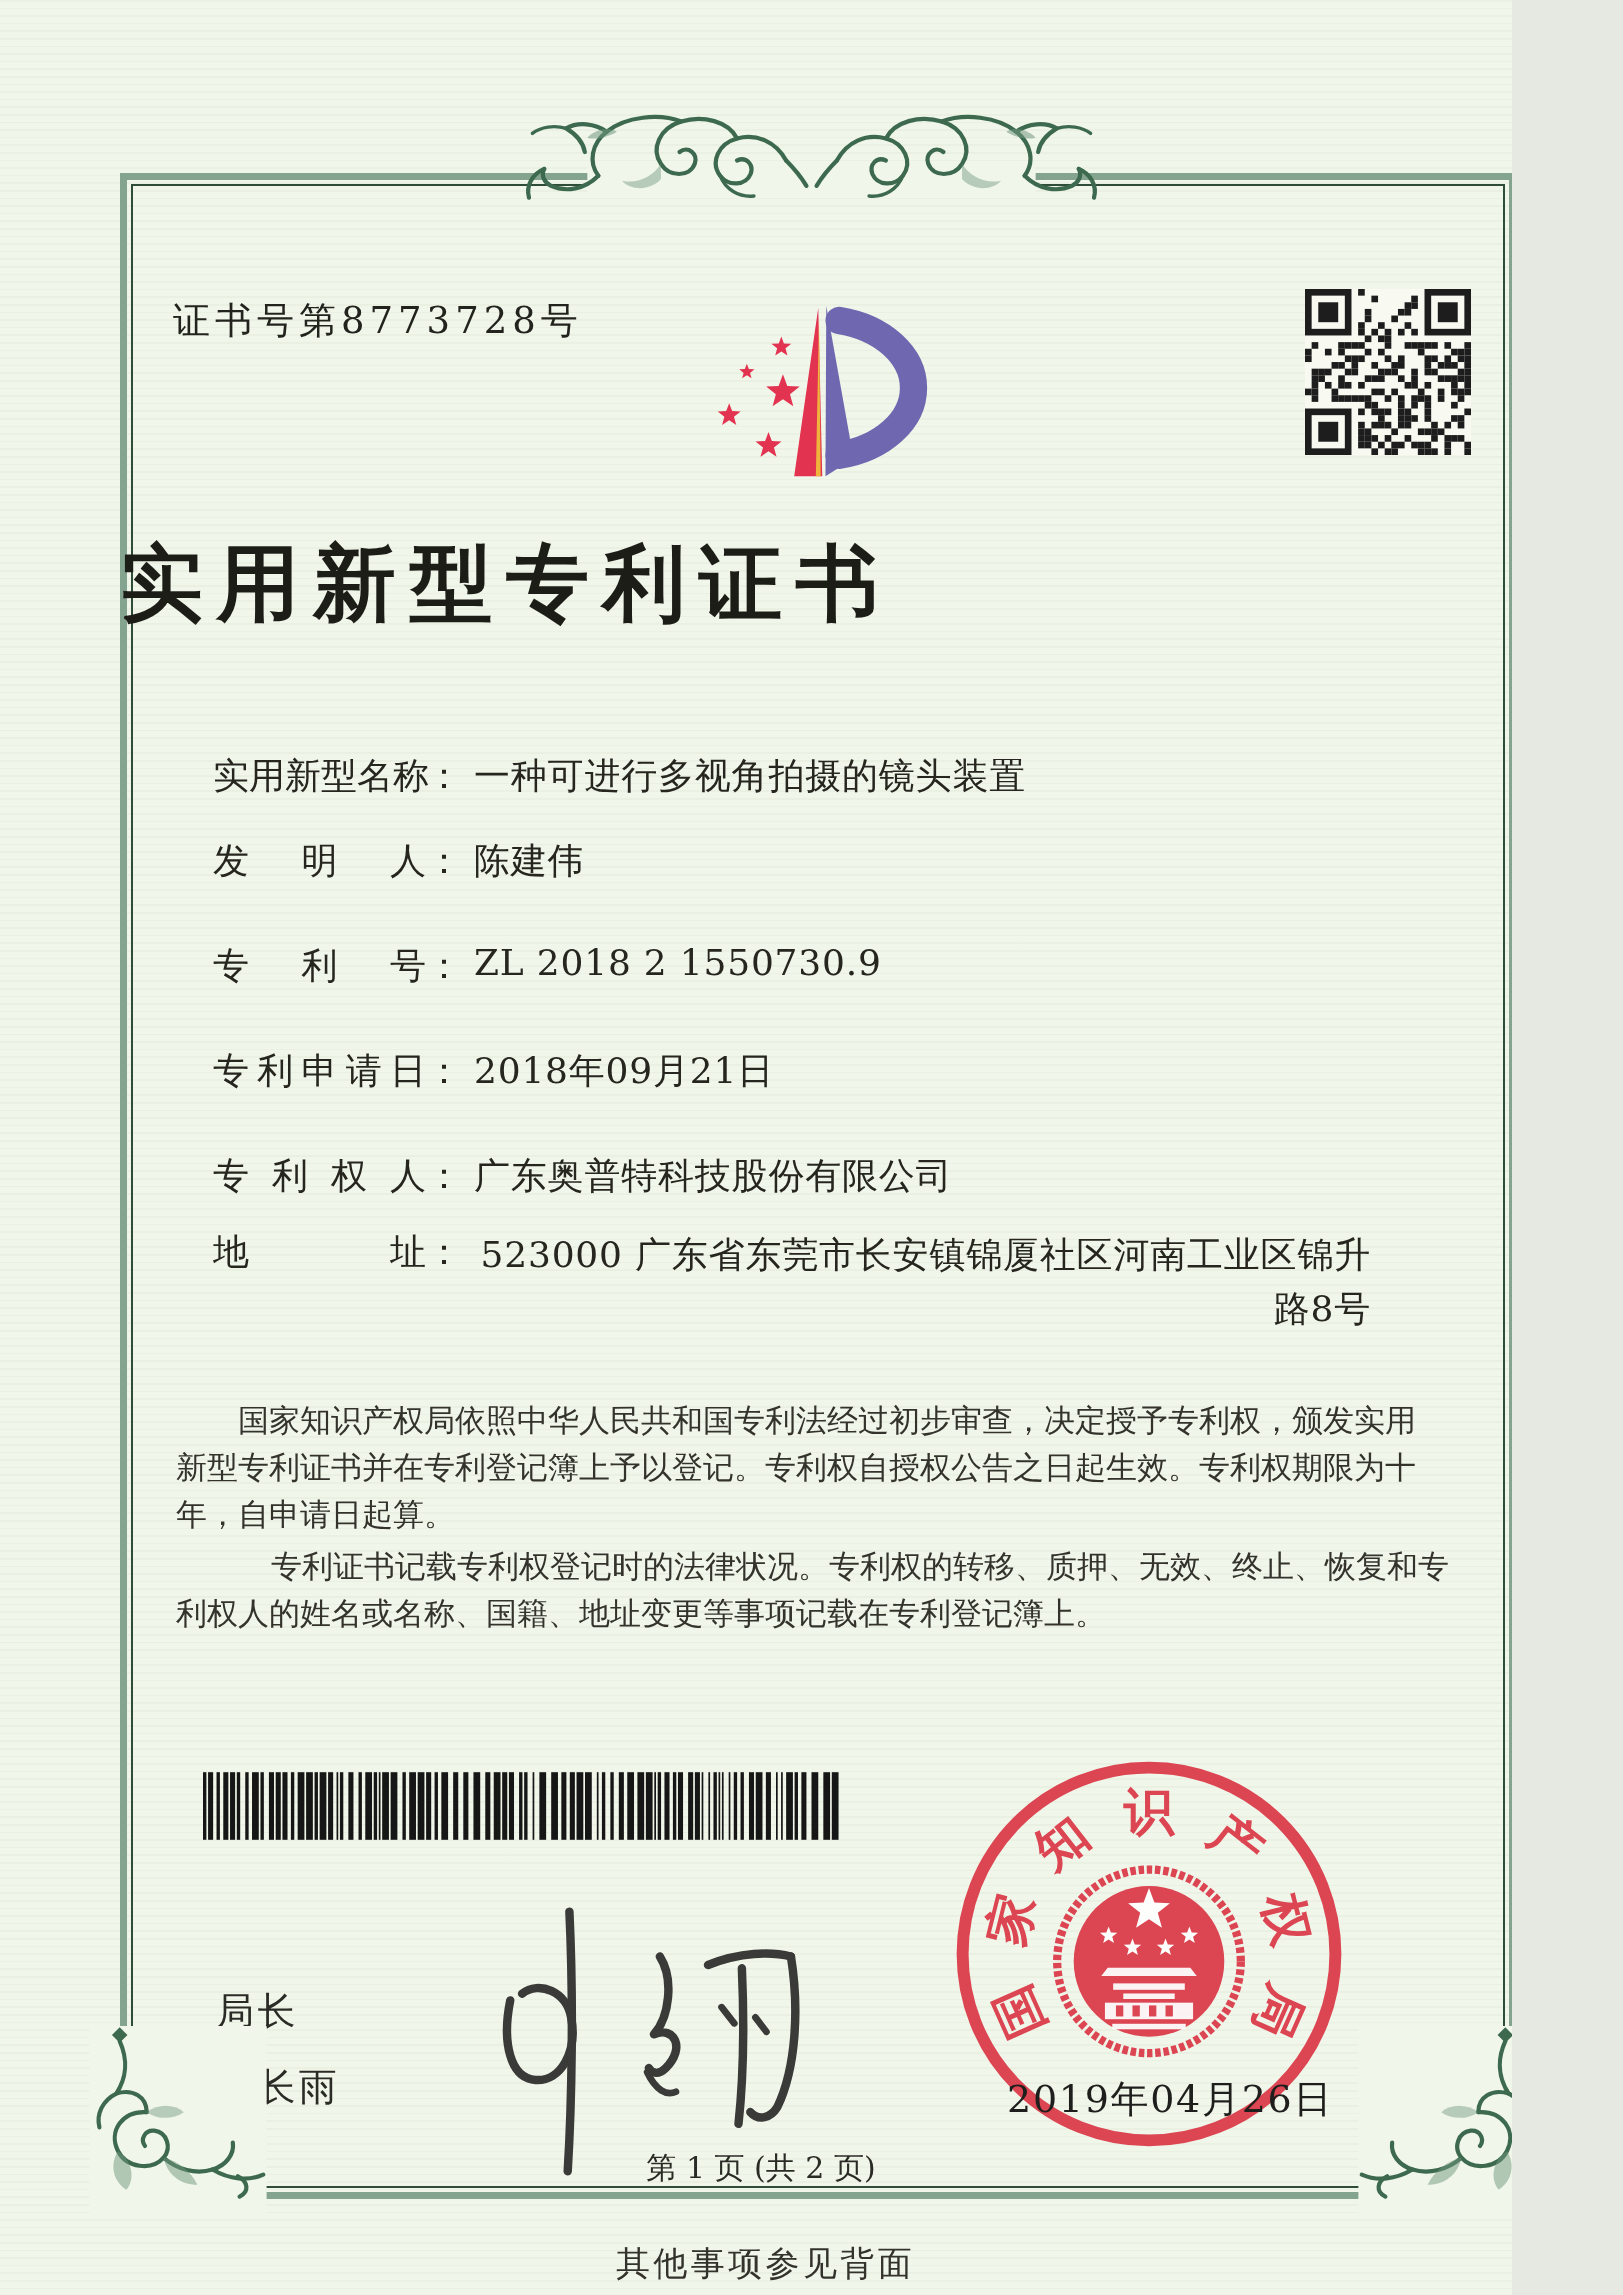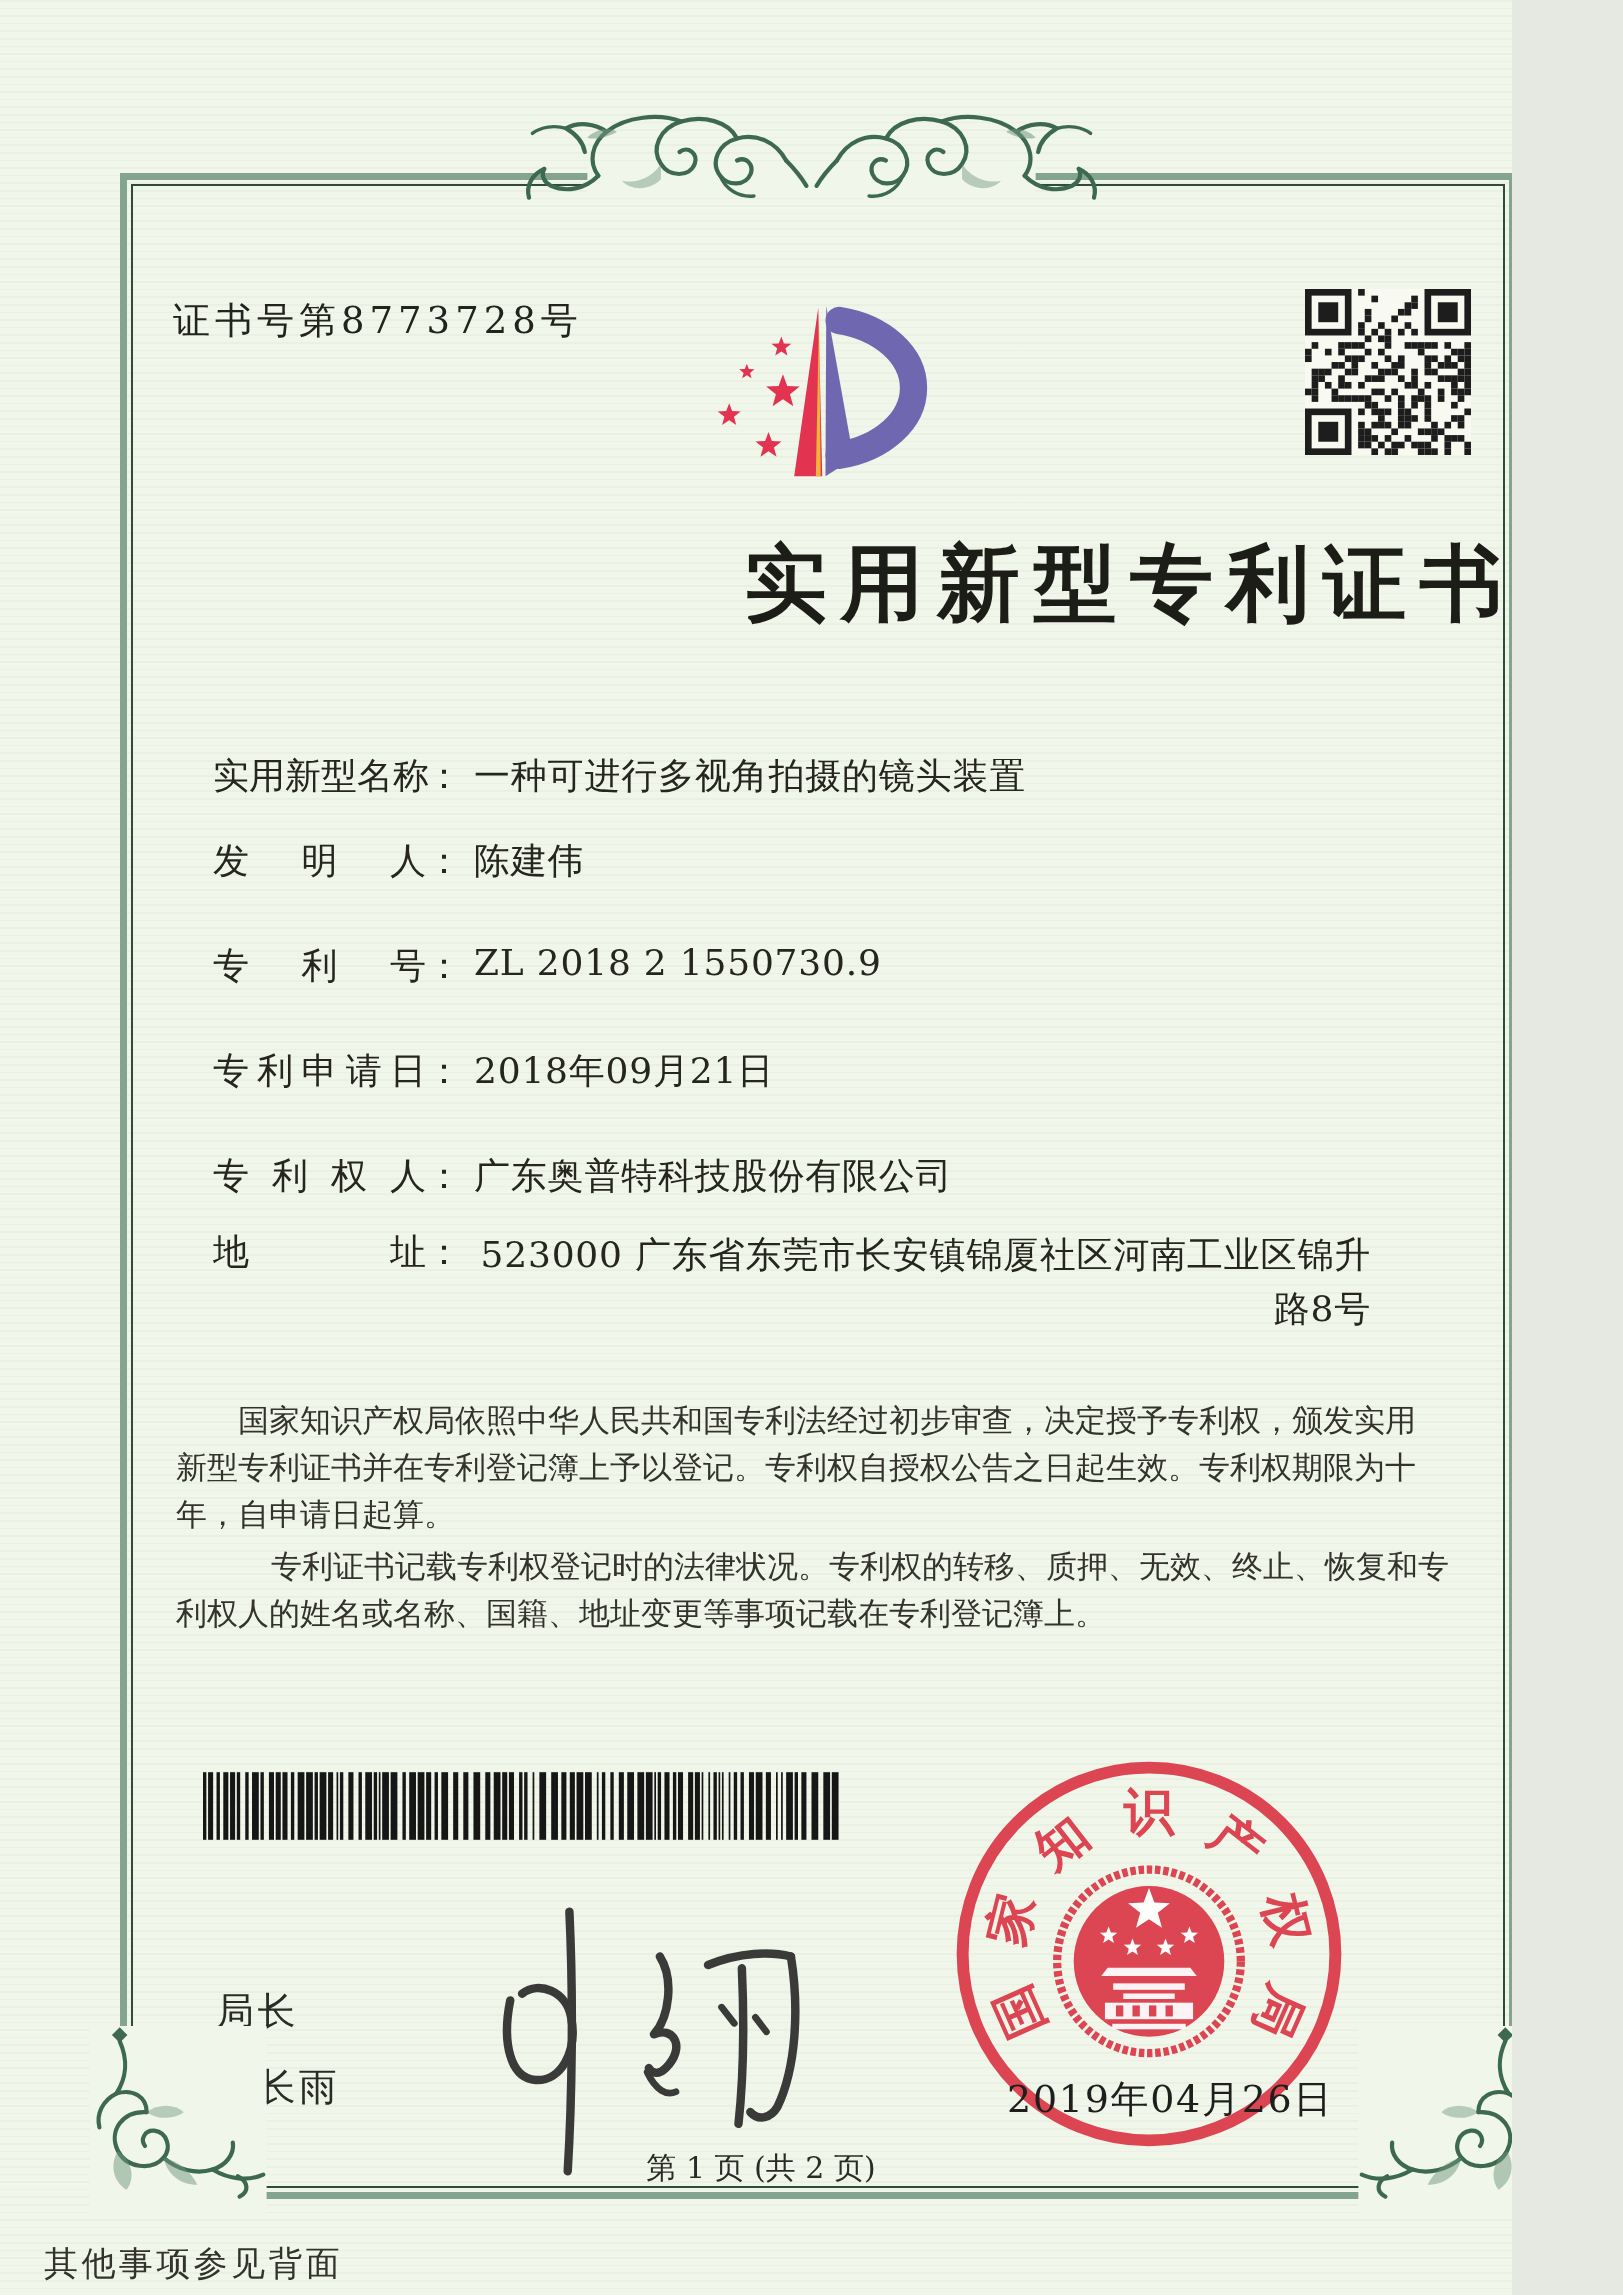--- a/index.html
+++ b/index.html
@@ -12,41 +12,41 @@
     font-family:"DejaVu Serif","Liberation Serif",serif;
     color:#2b2b26;
   }
   .abs{position:absolute;}
   
   .frame{left:120px;top:173px;width:1396px;height:2026px;box-sizing:border-box;
          border:7.6px solid #85a490;}
   .frame-inner{position:absolute;inset:4.2px;border:2.5px solid #2e4c38;}
   
   .cert-no{left:173px;top:296px;font-size:37px;letter-spacing:5px;color:#23231e;}
-  .doc-title{left:120px;top:529px;width:1396px;text-align:right;
+  .doc-title{left:120px;top:529px;width:1396px;text-align:left;
              font-size:83px;font-weight:bold;letter-spacing:13.5px;color:#1d1d18;}
   
   .row{left:213px;font-size:36px;white-space:nowrap;color:#26261f;}
   .fl{display:inline-block;width:213px;text-align:justify;text-align-last:justify;vertical-align:top;}
   .colon{display:inline-block;vertical-align:top;margin-right:12px;}
   .fv{display:inline-block;vertical-align:top;letter-spacing:0.8px;}
   .addr-val{white-space:normal;max-width:897px;line-height:1.5;text-align:right;}
   .grant-pair2{position:absolute;left:648px;top:0;white-space:nowrap;}
   .grant-pair2 .fl{width:213px;}
   
   .paras{left:176px;top:1397px;width:1273px;font-size:31px;color:#33332c;}
   .pline{line-height:47px;white-space:nowrap;}
   .pindent{text-indent:2em;}
   .p2start{margin-top:5px;text-align:right;}
   
   .sign-title{left:216px;top:1986px;font-size:38px;letter-spacing:3.4px;}
   .sign-name{left:216px;top:2062px;font-size:38px;letter-spacing:3.4px;}
   .seal-date{left:1007px;top:2074px;font-size:38px;letter-spacing:1.7px;color:#1e1e1c;z-index:7;}
   .page-info{left:0;top:2148px;width:1522px;text-align:center;font-size:30px;color:#2b2b26;}
-  .back-note{left:0;top:2241px;width:1531px;font-size:34px;color:#33332c;letter-spacing:3.4px;padding-left:44px;}
+  .back-note{left:0;top:2241px;width:1531px;text-align:center;font-size:34px;color:#33332c;letter-spacing:3.4px;}
   .seal-svg{z-index:5;opacity:.93;}
   .sig-svg{z-index:4;}
   .orn{z-index:3;}
 </style>
 </head>
 <body>
 
 <div class="sheet">
 
   <div class="abs frame">

